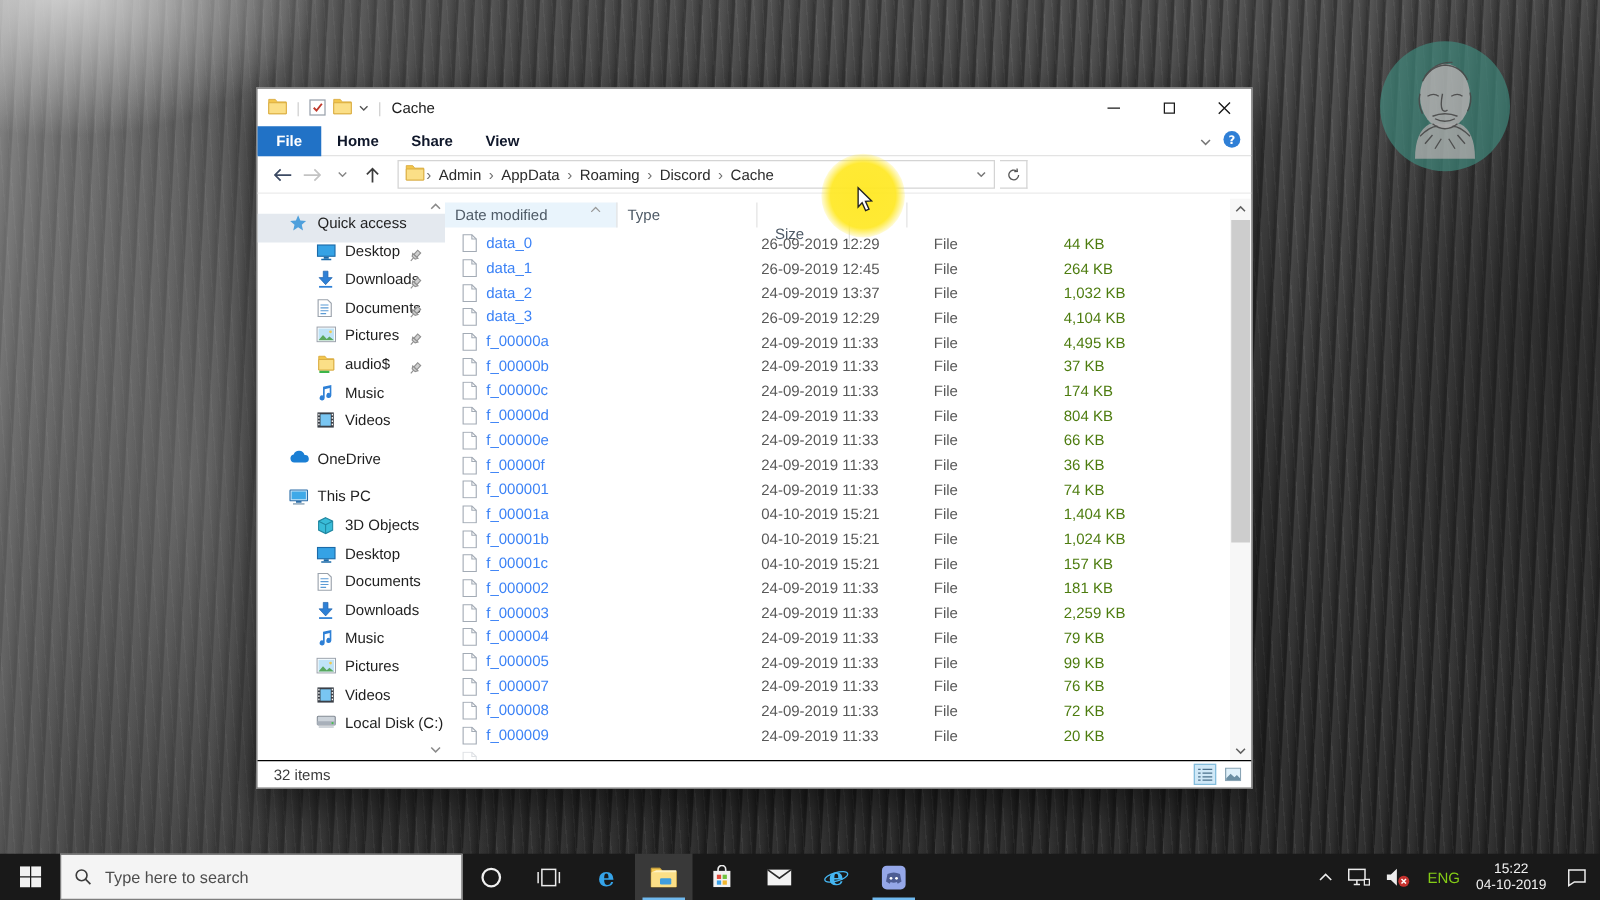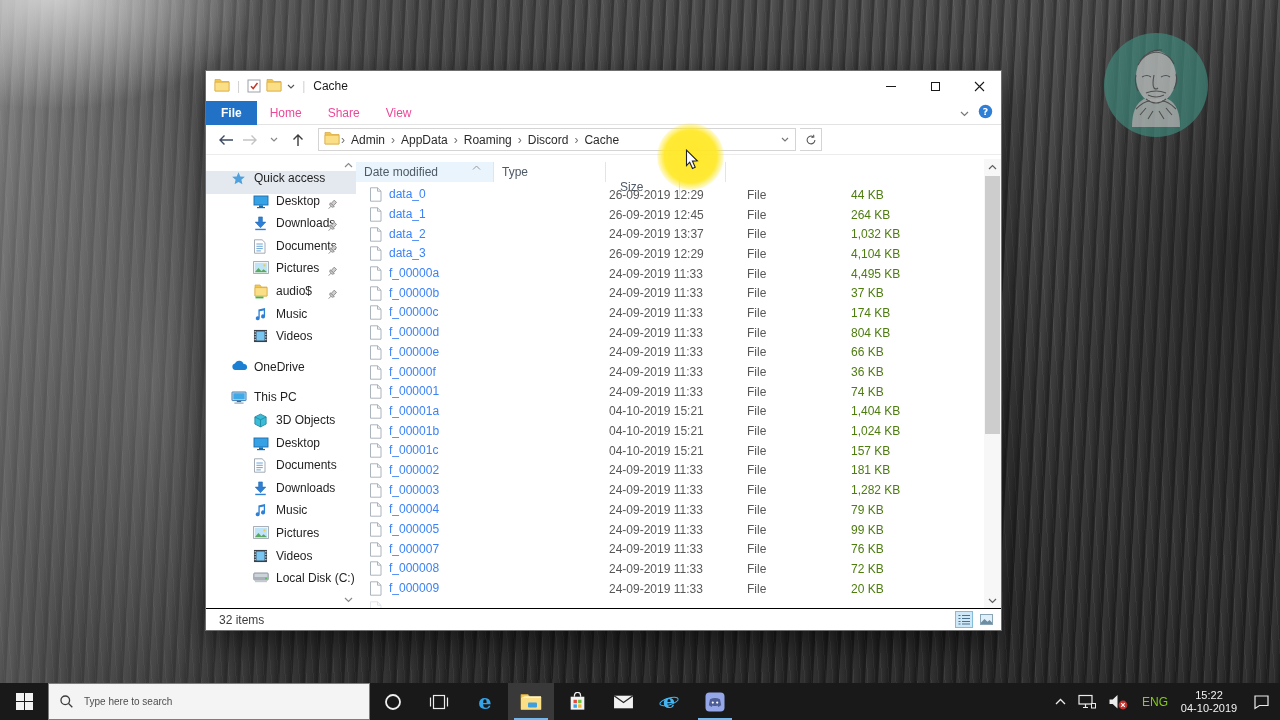--- a/index.html
+++ b/index.html
@@ -31,21 +31,21 @@
   .qat { display:flex; align-items:center; gap:5px; }
   .qat .sep { color:#d0d0d0; font-size:12px; padding:0 2px; }
   .qat svg { display:block; }
   .title-text { margin-left:6px; font-size:12px; color:#1a1a1a; }
   .win-controls { margin-left:auto; display:flex; height:30px; }
   .win-btn { width:44px; height:30px; display:flex; align-items:center; justify-content:center; }
   .glyph-min { width:10px; border-top:1px solid #1a1a1a; }
   .glyph-max { width:9px; height:9px; border:1px solid #1a1a1a; }
 
   .tabsrow { display:flex; align-items:center; height:24px; border-bottom:1px solid #e3e3e3; }
-  .tab { padding:0 13px; height:24px; line-height:24px; color:#ec4899; }
+  .tab { padding:0 13px; height:24px; line-height:24px; color:#0f172a;font-weight:bold; }
   .tab.file { background:#2172c6; color:#fff; font-weight:bold; padding:0 15px; }
   .tabsrow .right { margin-left:auto; display:flex; align-items:center; gap:9px; padding-right:8px; }
 
   .navbar { display:flex; align-items:center; height:30px; padding:0 8px 0 10px; border-bottom:1px solid #ececec; gap:4px; }
   .navbtn { width:20px; height:22px; display:flex; align-items:center; justify-content:center; }
   .addressbox { display:flex; align-items:center; height:23px; border:1px solid #d4d4d4; background:#fff; width:478px; margin-left:6px; padding-left:5px; }
   .crumbs { display:flex; align-items:center; flex:1; overflow:hidden; }
   .crumb { padding:0 5px; color:#2b2b2b; white-space:nowrap; }
   .crumb-sep { color:#707070; font-size:12px; padding:0 1px; }
   .addr-right { display:flex; align-items:center; margin-left:auto; }
@@ -106,21 +106,21 @@
 
   
   .click-halo { position:absolute; left:657px; top:123px; width:67px; height:67px; border-radius:50%; z-index:60;
     background:radial-gradient(circle, rgba(255,232,35,.95) 0%, rgba(255,232,35,.92) 55%, rgba(255,232,35,0) 74%); }
   .cursor { position:absolute; left:685px; top:149px; z-index:61; }
 
   
   .taskbar { position:absolute; left:0; bottom:0; width:1280px; height:37px; background:#191919; display:flex; align-items:stretch; z-index:70; }
   .tb-start { width:48px; display:flex; align-items:center; justify-content:center; }
   .tb-search { width:322px; background:#f4f4f4; border:1px solid #7d7d7d; display:flex; align-items:center; padding:0 10px; gap:10px; }
-  .tb-search input { border:none; outline:none; background:transparent; font-size:10px; color:#444; flex:1; font-family:"Liberation Sans",sans-serif; min-width:0; }
+  .tb-search input { border:none; outline:none; background:transparent; font-size:13px; color:#444; flex:1; font-family:"Liberation Sans",sans-serif; min-width:0; }
   .tb-search input::placeholder { color:#4e4e4e; }
   .tb-app { width:46px; display:flex; align-items:center; justify-content:center; position:relative; }
   .tb-app.active { background:rgba(255,255,255,.14); }
   .tb-app .underline { position:absolute; left:6px; right:6px; bottom:0; height:2px; background:#6fb9ef; }
   .tb-spacer { flex:1; }
   .tb-tray { display:flex; align-items:center; }
   .tray-cell { display:flex; align-items:center; justify-content:center; height:37px; }
   .tray-lang { color:#84cc16; font-size:12px; width:42px; }
   .tray-clock { color:#f2f2f2; font-size:11px; line-height:13px; text-align:center; width:66px; }
 </style>
@@ -709,21 +709,21 @@
             <div class="frow">
               <div class="fcell c-name">
                 <span class="ic"><svg width="13" height="15" viewBox="0 0 13 15">
                     <path d="M1.5 .8h7L12 4.2v10H1.5z" fill="#fff" stroke="#a3abb5" stroke-width=".9"></path>
                     <path d="M8.5 .8v3.4H12" fill="none" stroke="#a3abb5" stroke-width=".9"></path>
                   </svg></span>
                 <span>f_000003</span>
               </div>
               <div class="fcell c-date">24-09-2019 11:33</div>
               <div class="fcell c-type">File</div>
-              <div class="fcell c-size">1,282 KB</div>
+              <div class="fcell c-size">2,259 KB</div>
             </div>
             <div class="frow">
               <div class="fcell c-name">
                 <span class="ic"><svg width="13" height="15" viewBox="0 0 13 15">
                     <path d="M1.5 .8h7L12 4.2v10H1.5z" fill="#fff" stroke="#a3abb5" stroke-width=".9"></path>
                     <path d="M8.5 .8v3.4H12" fill="none" stroke="#a3abb5" stroke-width=".9"></path>
                   </svg></span>
                 <span>f_000004</span>
               </div>
               <div class="fcell c-date">24-09-2019 11:33</div>

